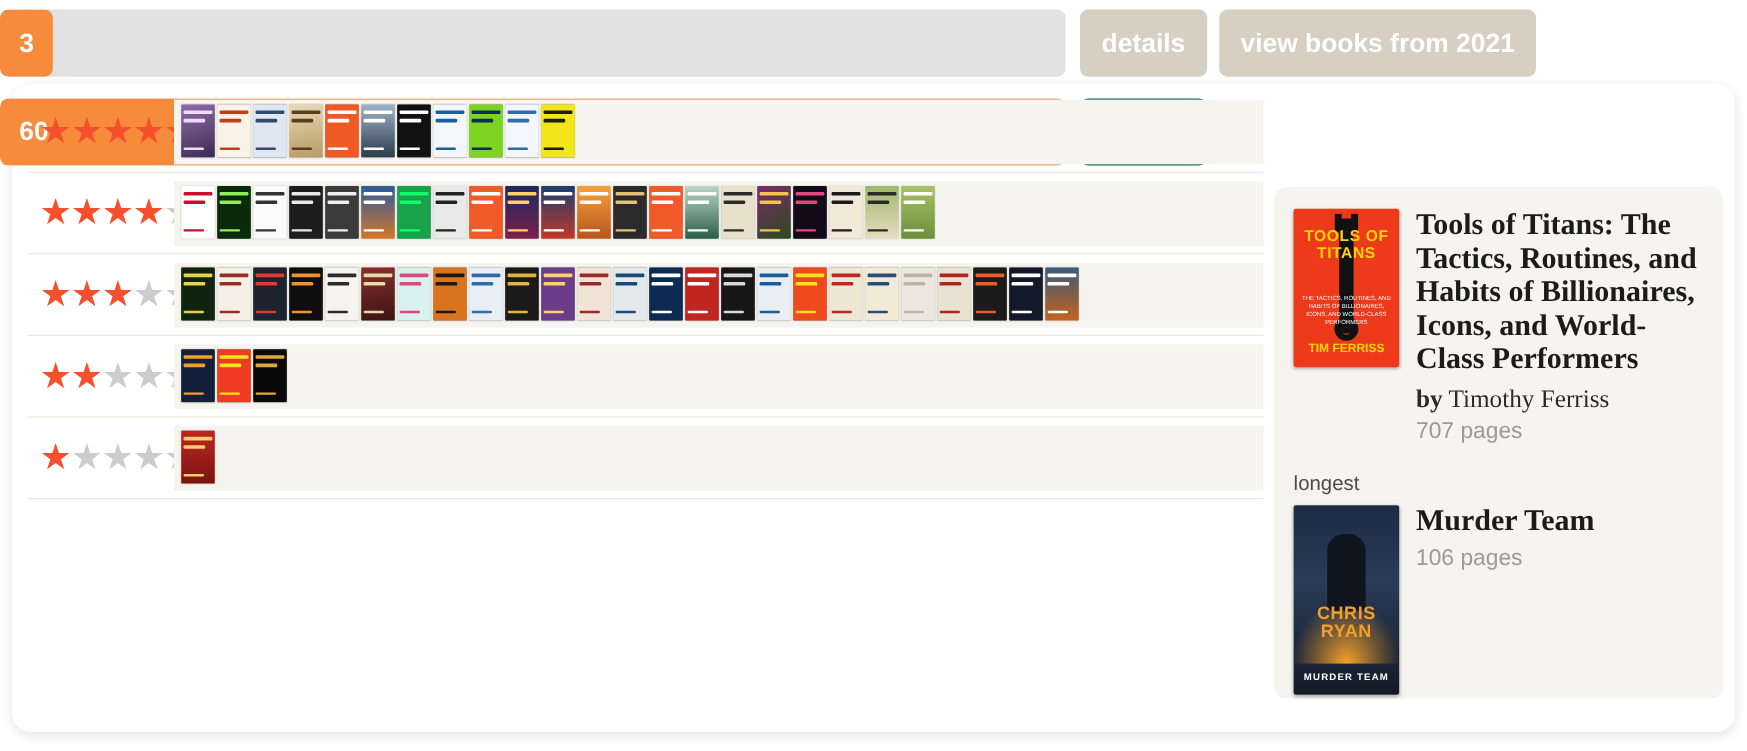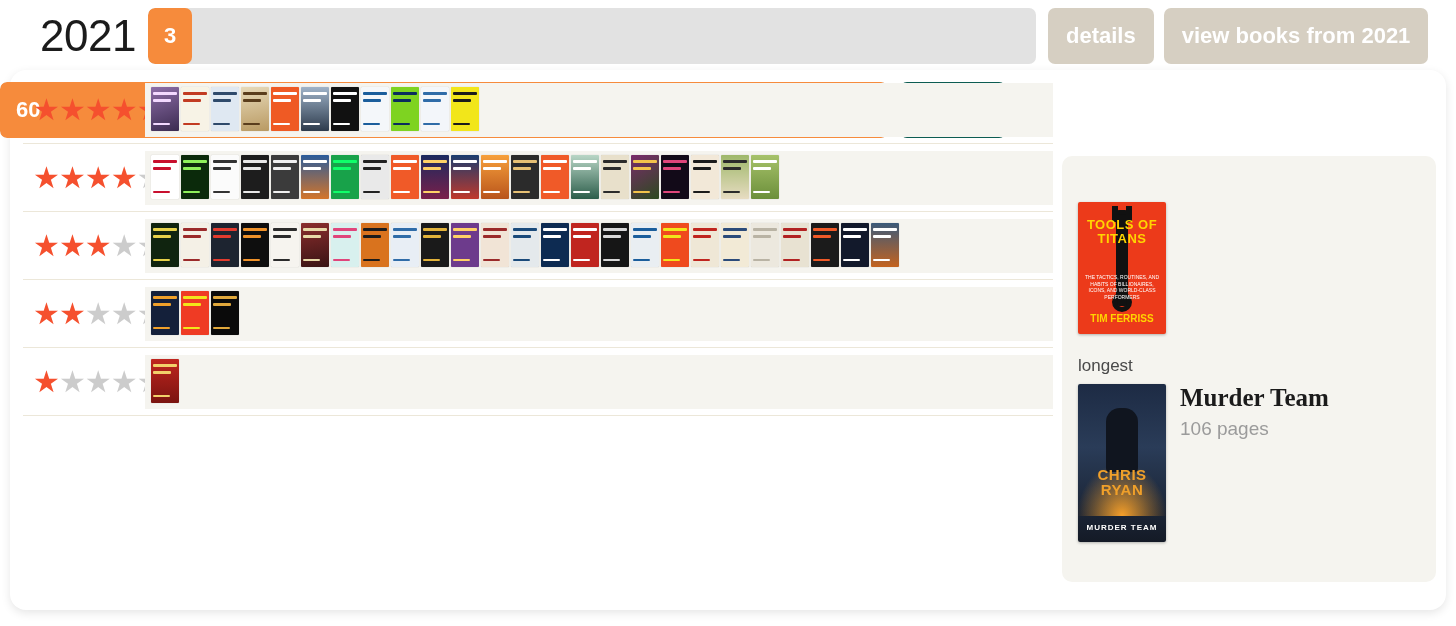--- a/index.html
+++ b/index.html
@@ -159,21 +159,21 @@
   .panel-entry { display: flex; gap: 14px; margin-bottom: 22px; }
   .panel-cover {
     flex: 0 0 auto;
     width: 88px;
     height: 132px;
     border-radius: 2px;
     box-shadow: 0 1px 3px rgba(0,0,0,0.28);
     position: relative;
     overflow: hidden;
   }
-  .panel-cover.big { height: 132px; margin-top: 28px; }
+  .panel-cover.big { height: 132px; }
   .panel-cover.tall { height: 158px; }
   .panel-meta { flex: 1 1 auto; min-width: 0; }
   .book-title {
     font-family: "Liberation Serif", serif;
     font-weight: 700;
     font-size: 25px;
     line-height: 1.12;
     color: #1b1b1b;
     margin: 0 0 6px 0;
   }
@@ -227,21 +227,20 @@
   }
 </style>
 </head>
 <body>
 
 <div class="page">
 
   <div class="card"></div>
 
   <div class="year-row y2021">
-    <div class="year-label">2021</div>
     <div class="bar-track">
       <div class="bar-fill" id="fill-2021" style="width: 5%;">
         <span class="bar-value">3</span>
       </div>
     </div>
     <div class="year-actions">
       <button class="btn btn-muted">details</button>
       <button class="btn btn-muted">view books from 2021</button>
     </div>
   </div>
@@ -593,20 +592,28 @@
   <div class="side-panel">
 
     <div>
       <div class="panel-entry">
         <div class="panel-cover big" style="background:#ec3a1a;">
           <div class="cv-wrench"></div>
           <div class="cv-title" style="color:#ffd400;">TOOLS OF TITANS</div>
           <div class="cv-sub" style="color:#ffffff;">THE TACTICS, ROUTINES, AND HABITS OF BILLIONAIRES, ICONS, AND WORLD-CLASS PERFORMERS</div>
           <div class="cv-foot" style="color:#ffd400;">TIM FERRISS</div>
         </div>
+        <div class="panel-meta">
+          <p class="book-title">Tools of Titans: The Tactics, Routines, and Habits of Billionaires, Icons, and World-Class Performers</p>
+          <p class="book-author">
+            <b>by</b>
+            <span>Timothy Ferriss</span>
+          </p>
+          <div class="book-pages">707 pages</div>
+        </div>
       </div>
     </div>
 
     <div>
       <div class="panel-kicker">longest</div>
       <div class="panel-entry">
         <div class="panel-cover tall" style="background:linear-gradient(180deg,#1d2b44 0%,#2a3c58 40%,#141a26 100%);">
           <div class="glow"></div>
           <div class="cv-figure"></div>
           <div class="cv-title" style="color:#f0a02a;top:auto;bottom:44px;font-size:15px;">CHRIS RYAN</div>

